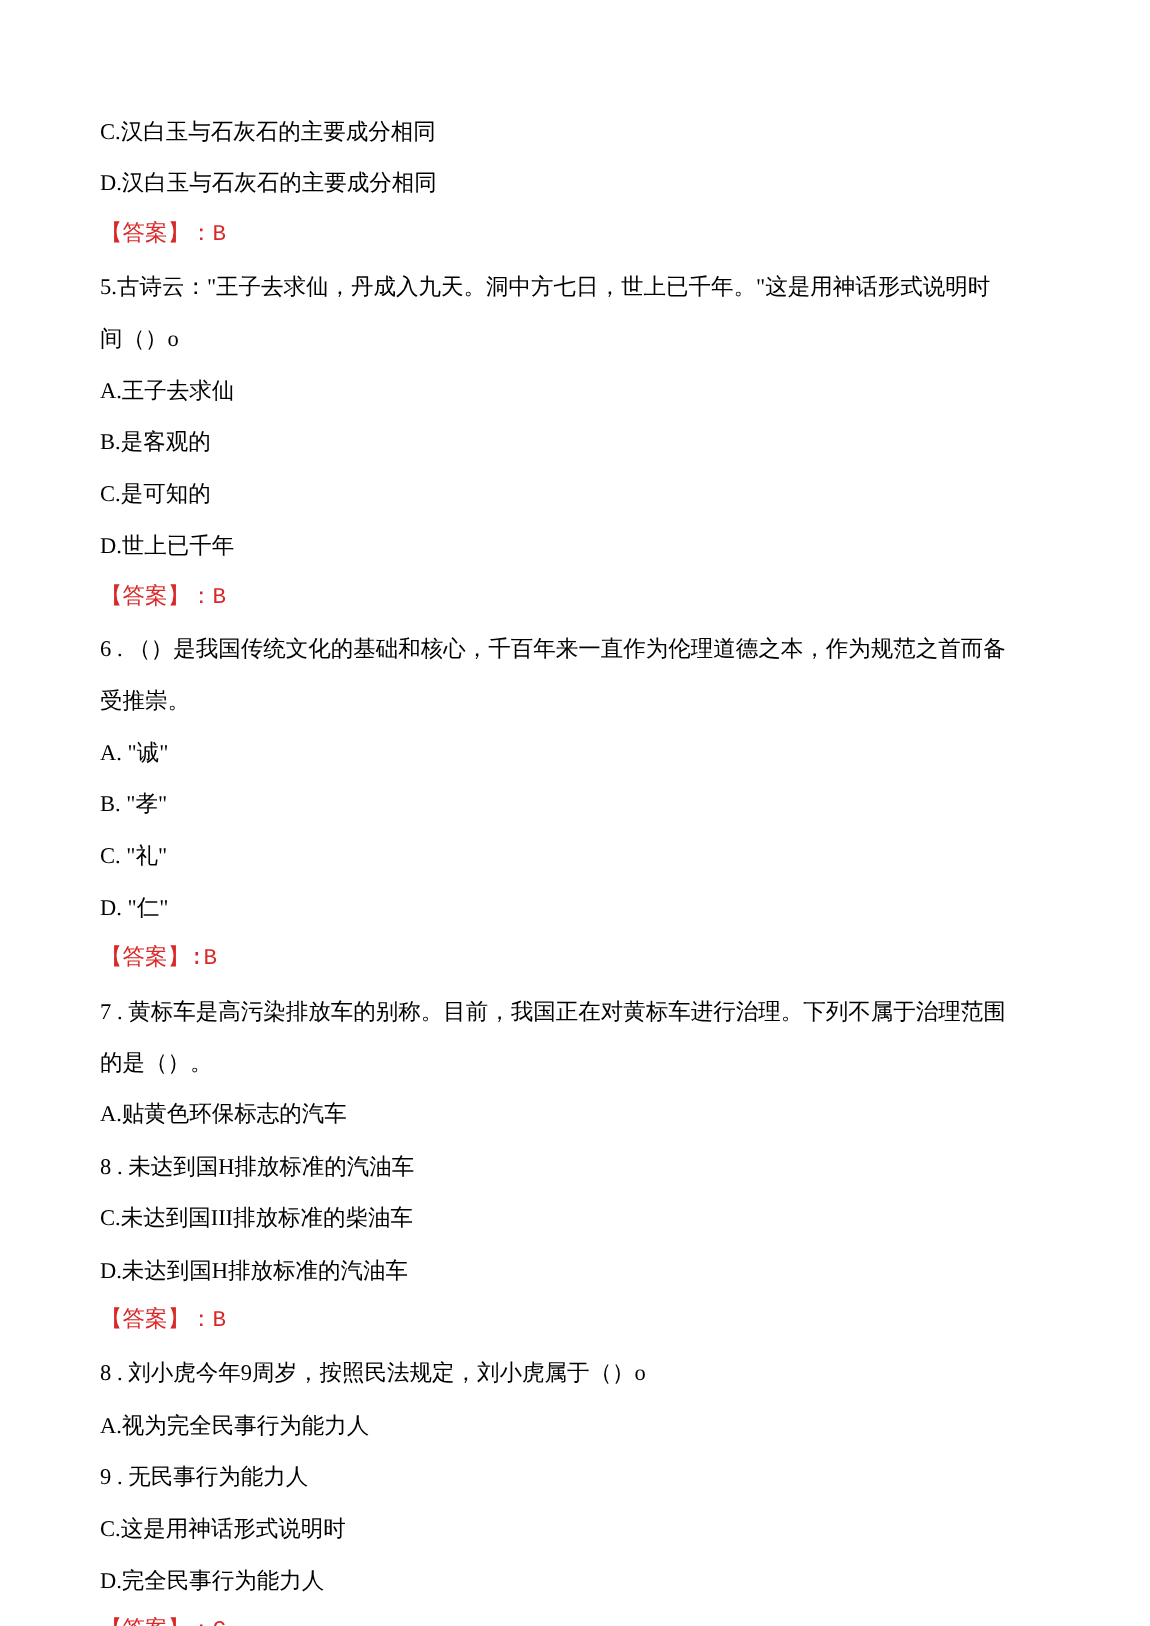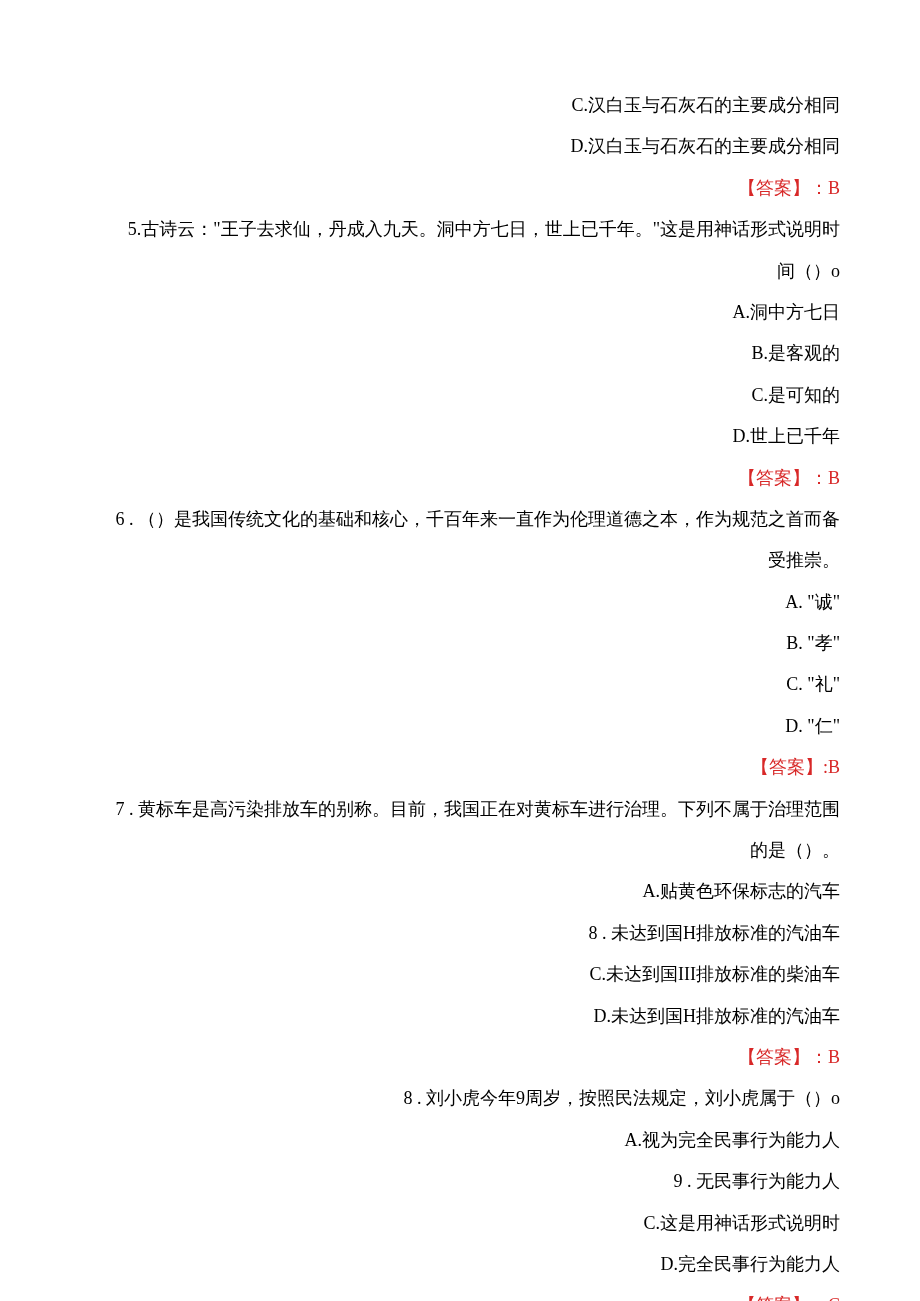--- a/index.html
+++ b/index.html
@@ -1,47 +1,47 @@
 <!DOCTYPE html>
 <html><head>
   <meta charset="utf-8">
   <style>
     * {
       margin: 0;
       padding: 0;
       box-sizing: border-box;
-      text-align: right;
     }
     body {
       width: 920px;
       min-height: 1301px;
       background: #ffffff;
       font-family: "SimSun", "宋体", serif;
       font-size: 18px;
       line-height: 2.3;
       color: #000000;
       padding: 85px 80px 40px 80px;
     }
     .line {
       display: block;
     }
     .answer {
       color: #d82828;
+      font-family: Liberation Mono, monospace;
     }
   </style>
 </head>
 <body>
 
 <span class="line">C.汉白玉与石灰石的主要成分相同</span>
 <span class="line">D.汉白玉与石灰石的主要成分相同</span>
 <span class="line answer">【答案】：B</span>
 
 <span class="line">5.古诗云："王子去求仙，丹成入九天。洞中方七日，世上已千年。"这是用神话形式说明时</span>
 <span class="line">间（）o</span>
-<span class="line">A.洞中方七日</span>
+<span class="line">A.王子去求仙</span>
 <span class="line">B.是客观的</span>
 <span class="line">C.是可知的</span>
 <span class="line">D.世上已千年</span>
 <span class="line answer">【答案】：B</span>
 
 <span class="line">6 . （）是我国传统文化的基础和核心，千百年来一直作为伦理道德之本，作为规范之首而备</span>
 <span class="line">受推崇。</span>
 <span class="line">A.  "诚"</span>
 <span class="line">B.  "孝"</span>
 <span class="line">C.  "礼"</span>

